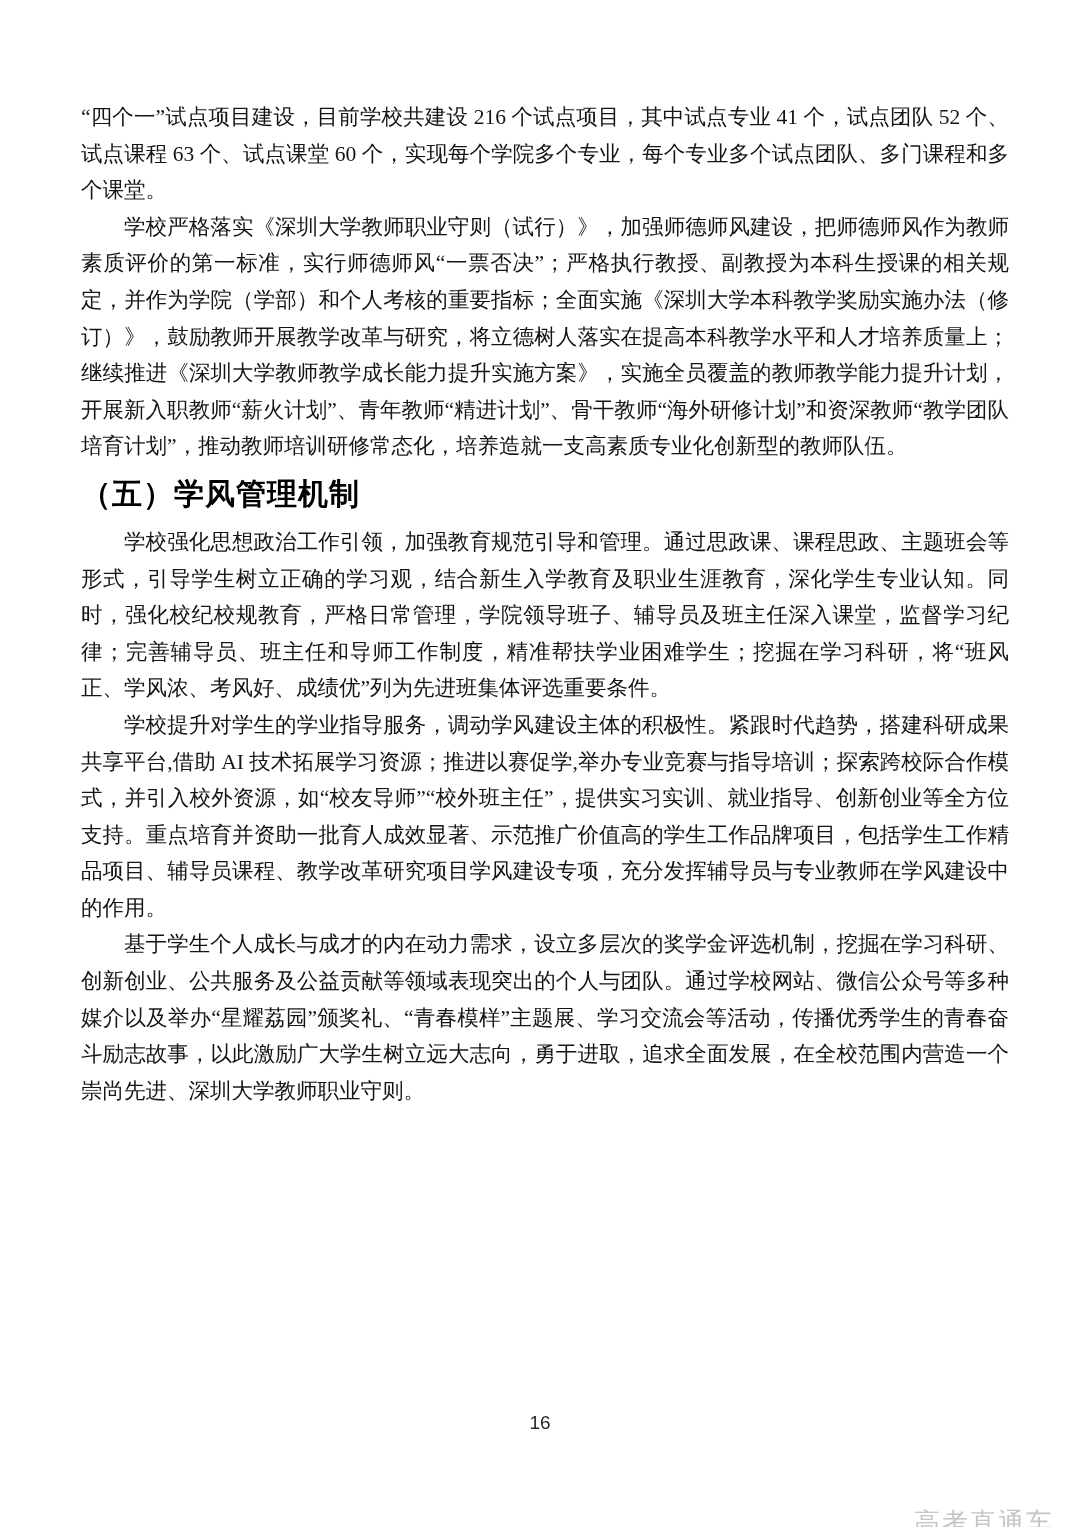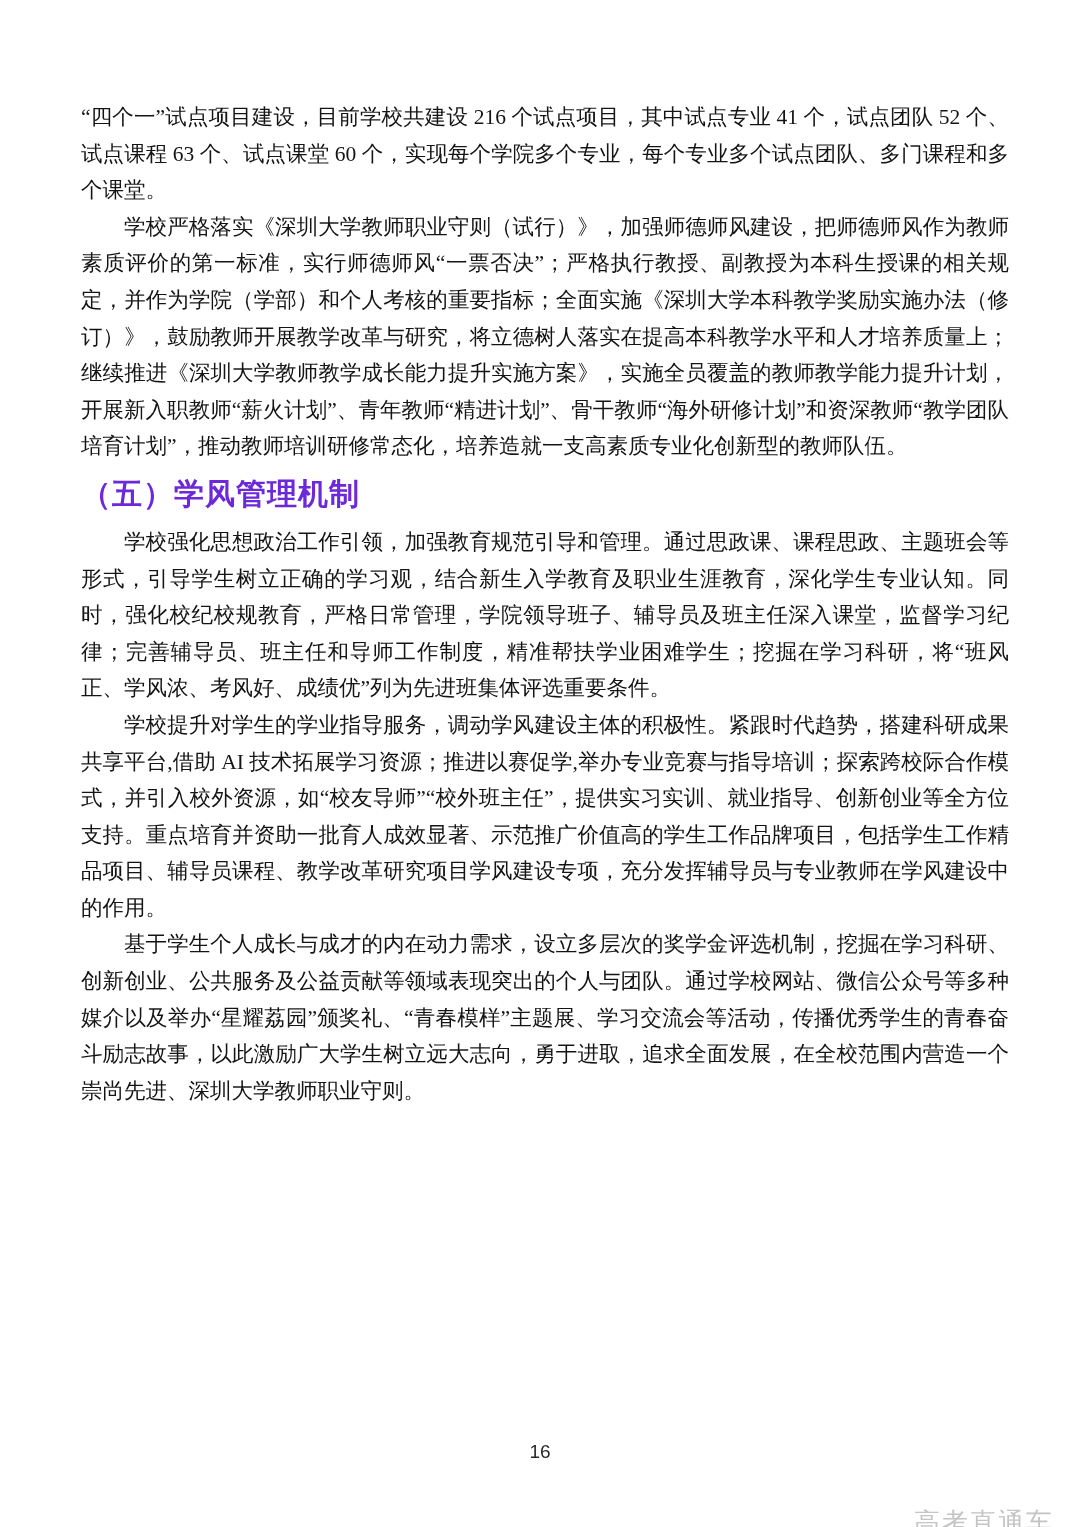--- a/index.html
+++ b/index.html
@@ -32,34 +32,33 @@
     font-weight: 400;
   }
   .para.no-indent {
     text-indent: 0;
   }
   .heading {
     font-family: "Liberation Sans", "DejaVu Sans", sans-serif;
     font-size: 30px;
     line-height: 40px;
     font-weight: 700;
-    color: #6d28d9;
+    color: #000000;
     letter-spacing: 1px;
     margin: 9px 0 10px 0;
   }
   .page-number {
     position: absolute;
     top: 1412px;
     left: 0;
     width: 100%;
     text-align: center;
     font-family: "Liberation Sans", "DejaVu Sans", sans-serif;
     font-size: 19px;
     color: #2a2a2a;
-    margin-top: 29px;
   }
   .watermark {
     position: absolute;
     top: 1469px;
     right: 26px;
     font-family: "Liberation Sans", "DejaVu Sans", sans-serif;
     font-size: 26px;
     letter-spacing: 2px;
     color: #c5c5c5;
     text-shadow: 1px 1px 0 #ffffff;

